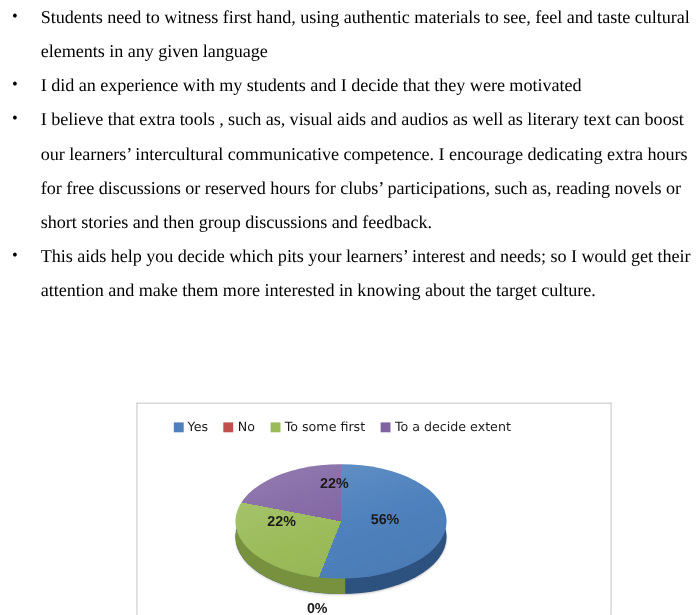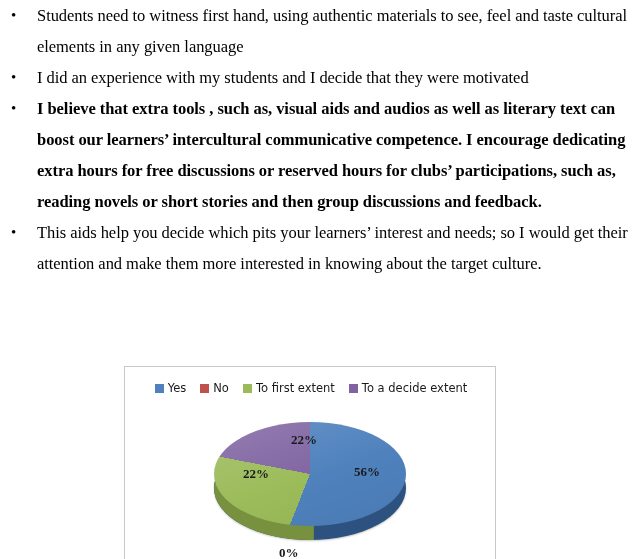--- a/index.html
+++ b/index.html
@@ -43,29 +43,29 @@
     line-height: 31px;
     font-size: 15px;
     text-align: left;
   }
   .bullet-text {
     display: block;
     padding-right: 0px;
   }
   .item-1 .bullet-text { width: 598px; }
   .item-2 .bullet-text { width: 598px; }
-  .item-3 .bullet-text { width: 600px; font-weight: bold; }
+  .item-3 .bullet-text { width: 600px; }
   .item-4 .bullet-text { width: 592px; }
 
   
   #chart-frame {
     position: absolute;
     left: 124px;
     top: 366px;
-    width: 372px;
+    width: 432px;
     height: 193px;
     background: #ffffff;
     border: 1px solid #c9c9c9;
     border-bottom: none;
     box-sizing: border-box;
     overflow: hidden;
   }
 
   
   #chart-legend {
@@ -142,27 +142,27 @@
     left: 0;
     top: 0;
     width: 192px;
     height: 104px;
     border-radius: 50%;
     background: linear-gradient(160deg, rgba(255,255,255,0.16), rgba(255,255,255,0) 55%, rgba(0,0,0,0.06));
     pointer-events: none;
   }
   .slice-label {
     position: absolute;
-    font-family: Liberation Serif, serif;
+    font-family: Liberation Sans, sans-serif;
     font-size: 13px;
     font-weight: 700;
     color: #1a1a1a;
     white-space: nowrap;
   }
-  #label-yes  { left: 140px; top: 42px; }
+  #label-yes  { left: 123px; top: 42px; }
   #label-some { left: 29px;  top: 44px; }
   #label-great{ left: 77px;  top: 10px; }
   #label-no   { left: 65px;  top: 123px; }
 </style>
 </head>
 <body>
 
 <ul id="bullet-list">
   <li class="bullet-item item-1">
     <span class="bullet-marker">•</span>
@@ -188,21 +188,21 @@
     <span class="legend-entry">
       <span class="legend-swatch" id="sw-0" style="background: rgb(78, 129, 189);"></span>
       <span class="legend-label">Yes</span>
     </span>
     <span class="legend-entry">
       <span class="legend-swatch" id="sw-1" style="background: rgb(192, 80, 77);"></span>
       <span class="legend-label">No</span>
     </span>
     <span class="legend-entry">
       <span class="legend-swatch" id="sw-2" style="background: rgb(155, 187, 89);"></span>
-      <span class="legend-label">To first extent</span>
+      <span class="legend-label">To some first</span>
     </span>
     <span class="legend-entry">
       <span class="legend-swatch" id="sw-3" style="background: rgb(128, 100, 162);"></span>
       <span class="legend-label">To a decide extent</span>
     </span>
   </div>
 
   <div id="pie-wrap">
     <div class="pie-depth" style="background: rgb(46, 82, 128);"></div>
     <div class="pie-depth-green" style="background: rgb(119, 145, 63);"></div>

